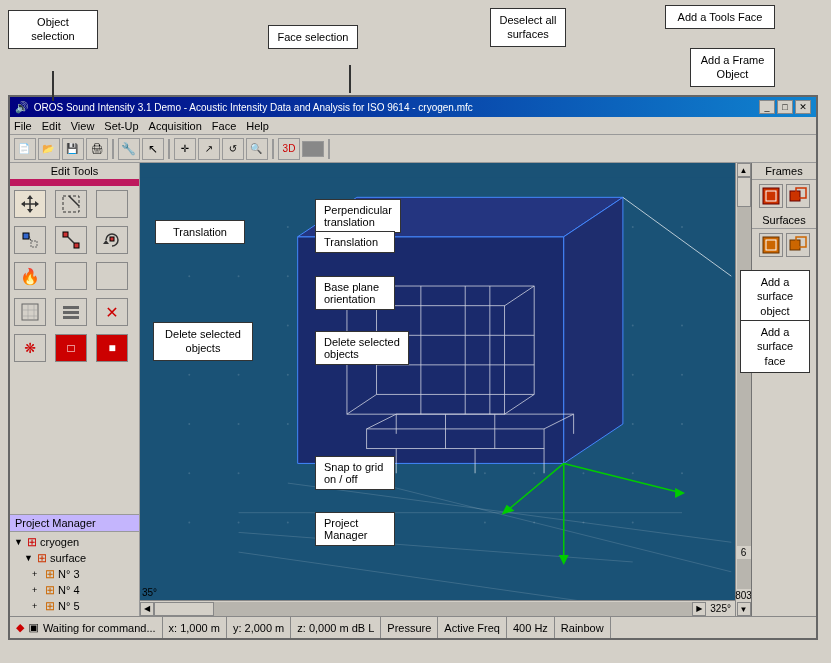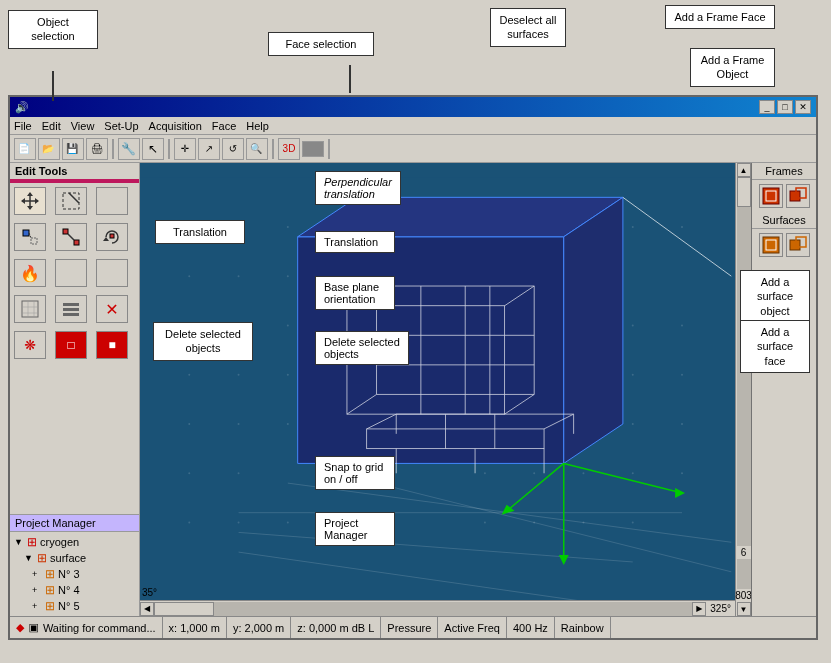--- a/index.html
+++ b/index.html
@@ -99,24 +99,25 @@
     
     .left-panel {
       width: 130px;
       background: #d4d0c8;
       border-right: 1px solid #999;
       display: flex;
       flex-direction: column;
     }
     .panel-title {
       background: #d4d0c8;
-      border-bottom: 4px solid #be185d;
+      border-bottom: 7px solid #be185d;
       padding: 2px 5px;
       font-size: 11px;
-      font-weight: bold;
+      font-weight: normal;
+      text-align: center;
     }
     .tool-grid {
       display: grid;
       grid-template-columns: repeat(3, 1fr);
       gap: 2px;
       padding: 4px;
     }
     .tool-btn {
       width: 32px; height: 28px;
       background: #d4d0c8;
@@ -274,44 +275,45 @@
       position: absolute;
       top: 0; left: 0;
       width: 100%; height: 100%;
     }
   </style>
 </head>
 <body>
 
 <div class="callout" style="top:10px; left:8px; width:90px;">Object selection</div>
 
-<div class="callout" style="top:32px; left:268px; width:106px;">Face selection</div>
+<div class="callout" style="top:25px; left:268px; width:90px;">Face selection</div>
 
 <div class="callout" style="top:8px; left:490px; width:76px; text-align:center;">Deselect all<br>surfaces</div>
 
-<div class="callout" style="top:5px; left:665px; width:110px;">Add a Frame Face</div>
+<div class="callout" style="top:5px; left:665px; width:110px;">Add a Tools Face</div>
 
 <div class="callout" style="top:48px; left:690px; width:85px; text-align:center;">Add a Frame<br>Object</div>
 
 <div class="callout" style="top:270px; left:740px; width:70px; text-align:center;">Add a<br>surface<br>object</div>
 
 <div class="callout" style="top:320px; left:740px; width:70px; text-align:center;">Add a<br>surface face</div>
 
 <div class="callout" style="top:220px; left:155px; width:90px;">Translation</div>
 
 <div class="callout" style="top:322px; left:153px; width:100px;">Delete selected<br>objects</div>
 
 <div style="position:absolute; top:71px; left:52px; width:2px; height:30px; background:#333; z-index:99;"></div>
 
 <div style="position:absolute; top:65px; left:349px; width:2px; height:28px; background:#333; z-index:99;"></div>
 
 <div class="main-window">
 
   <div class="title-bar">
     <span style="margin-right:5px;">🔊</span>
+    <span style="flex:1; font-size:10px; overflow:hidden; white-space:nowrap;">OROS Sound Intensity 3.1 Demo - Acoustic Intensity Data and Analysis for ISO 9614 - cryogen.mfc</span>
     <div class="title-bar-controls">
       <div class="title-bar-btn">_</div>
       <div class="title-bar-btn">□</div>
       <div class="title-bar-btn">✕</div>
     </div>
   </div>
 
   <div class="menu-bar">
     <span class="menu-item">File</span>
     <span class="menu-item">Edit</span>
@@ -601,21 +603,21 @@
         <div class="scroll-btn">◀</div>
         <div class="scroll-track-h">
           <div class="scroll-thumb-h"></div>
         </div>
         <div class="scroll-btn">▶</div>
         <div style="padding:0 4px; font-size:10px; white-space:nowrap;">325°</div>
       </div>
 
       <div style="position:absolute; bottom:18px; left:2px; color:black; font-size:10px;">35°</div>
 
-      <div class="tool-label" style="top:8px;font-style:italic;">Perpendicular<br>translation</div>
+      <div class="tool-label" style="top:36px;">Perpendicular<br>translation</div>
       <div class="tool-label" style="top:68px;">Translation</div>
       <div class="tool-label" style="top:113px;">Base plane<br>orientation</div>
       <div class="tool-label" style="top:168px;">Delete selected<br>objects</div>
       <div class="tool-label" style="top:293px;">Snap to grid<br>on / off</div>
       <div class="tool-label" style="top:349px;">Project<br>Manager</div>
     </div>
 
     <div class="right-panel">
       <div class="rp-section-title">Frames</div>
       <div class="rp-buttons">

